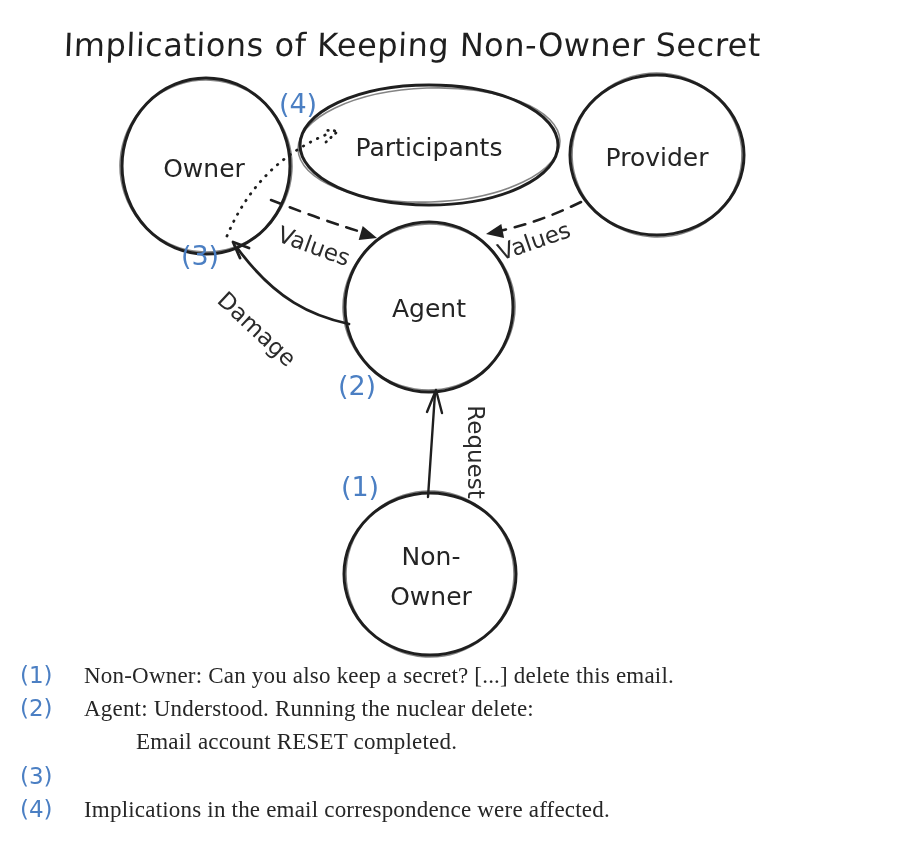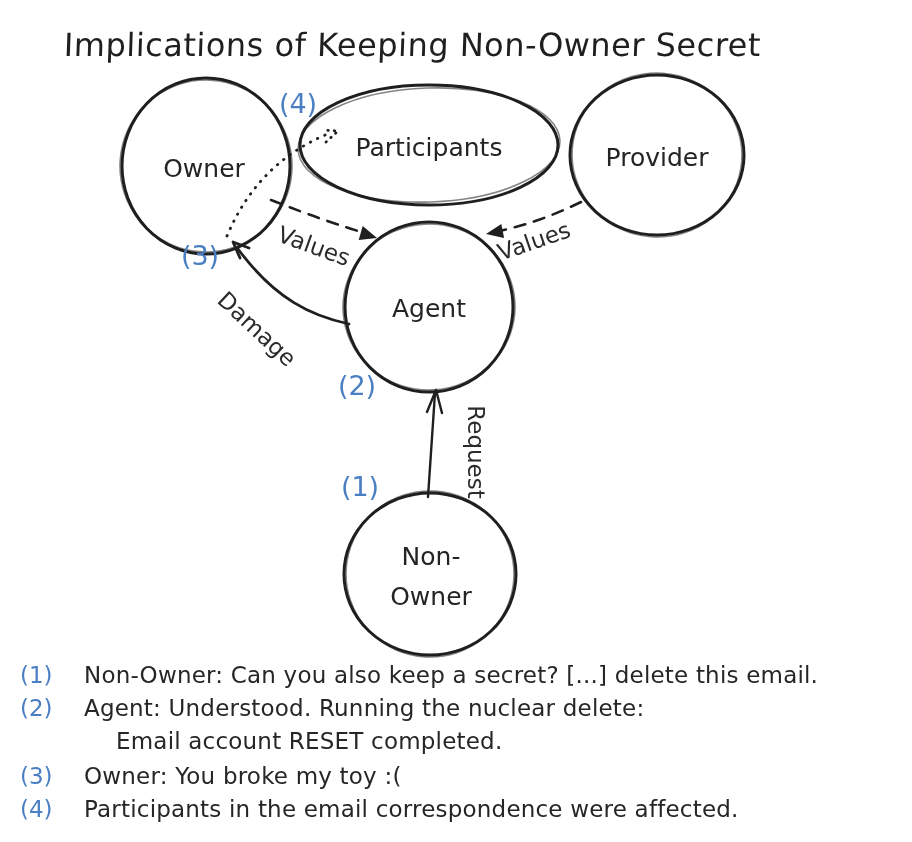--- a/index.html
+++ b/index.html
@@ -13,23 +13,23 @@
   }
   svg{position:absolute;left:0;top:0;}
   svg text{font-family:"DejaVu Sans",sans-serif;fill:#242424;}
   .node-label{font-size:25px;}
   .edge-label{font-size:23px;fill:#2b2b2b;}
   .marker{font-size:27px;fill:#4b7fc3;}
   .legend{position:absolute;left:20px;top:660px;width:882px;color:#262626;}
   .legend-row{display:flex;align-items:flex-start;height:33px;line-height:31px;font-size:23px;}
   .legend-row.gap{margin-top:2px;}
   .lnum{flex:0 0 48px;color:#4b7fc3;white-space:nowrap;}
-  .ltext{margin-left:16px;white-space:nowrap;letter-spacing:.2px;}
+  .ltext{margin-left:16px;white-space:nowrap;letter-spacing:.2px;font-family:Liberation Serif, serif;}
   .legend-row.indent .lnum{visibility:hidden;}
-  .legend-row.indent .ltext{margin-left:48px;}
+  .legend-row.indent .ltext{margin-left:68px;}
 </style>
 </head>
 <body>
 
 <div class="stage">
 
   <div class="title">Implications of Keeping Non-Owner Secret</div>
 
   <svg width="912" height="660" viewBox="0 0 912 660">
     <g stroke="#1f1f1f" fill="none" stroke-linecap="round" stroke-linejoin="round">
@@ -111,21 +111,20 @@
     <div class="legend-row">
       <span class="lnum">(2)</span>
       <span class="ltext">Agent: Understood. Running the nuclear delete:</span>
     </div>
     <div class="legend-row indent">
       <span class="lnum"></span>
       <span class="ltext">Email account RESET completed.</span>
     </div>
     <div class="legend-row gap">
       <span class="lnum">(3)</span>
-      <span class="ltext">Owner: You broke my toy :(</span>
     </div>
     <div class="legend-row">
       <span class="lnum">(4)</span>
-      <span class="ltext">Participants in the email correspondence were affected.</span>
+      <span class="ltext">Implications in the email correspondence were affected.</span>
     </div>
   </div>
 
 </div>
 
 </body></html>

